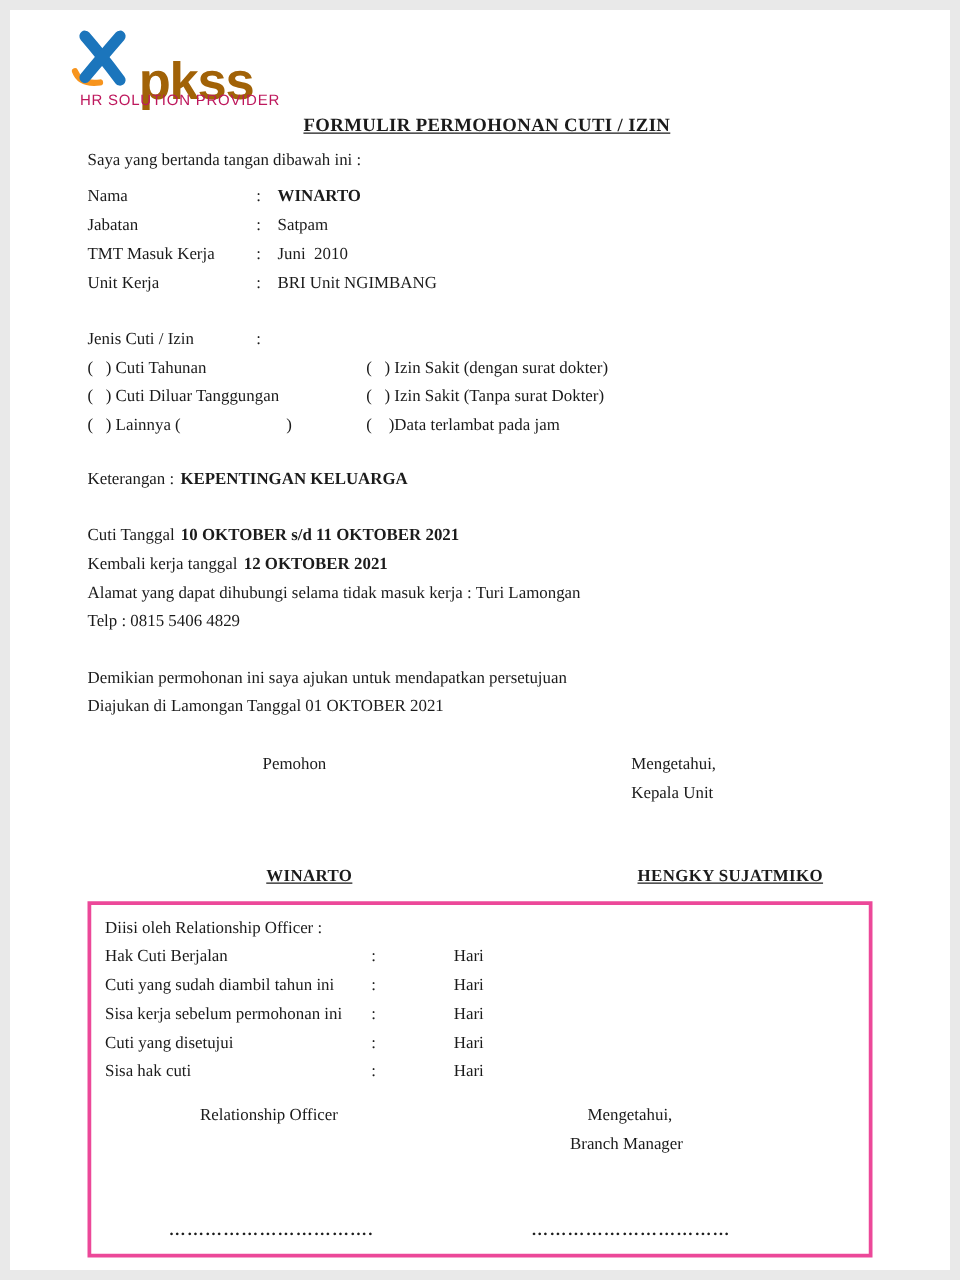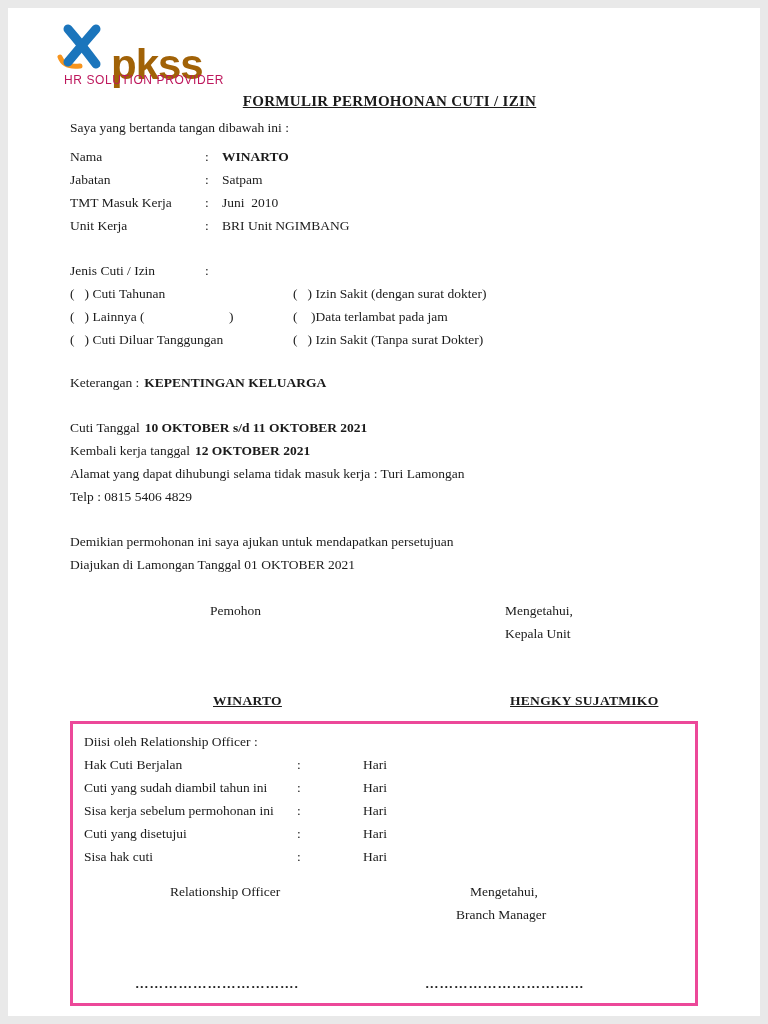--- a/index.html
+++ b/index.html
@@ -118,26 +118,26 @@
 
     <div class="line mt22">
       <span class="id-label">Jenis Cuti / Izin</span>
       <span class="id-colon">:</span>
     </div>
     <div class="line">
       <span class="opt-left">(   ) Cuti Tahunan</span>
       <span class="opt-right">(   ) Izin Sakit (dengan surat dokter)</span>
     </div>
     <div class="line">
+      <span class="opt-left">(   ) Cuti Diluar Tanggungan</span>
+      <span class="opt-right">(   ) Izin Sakit (Tanpa surat Dokter)</span>
+    </div>
+    <div class="line">
       <span class="opt-left">(   ) Lainnya (                         )</span>
       <span class="opt-right">(    )Data terlambat pada jam</span>
-    </div>
-    <div class="line">
-      <span class="opt-left">(   ) Cuti Diluar Tanggungan</span>
-      <span class="opt-right">(   ) Izin Sakit (Tanpa surat Dokter)</span>
     </div>
 
     <div class="line mt20">
       <span>Keterangan :</span>
       <span class="bold w-gap">KEPENTINGAN KELUARGA</span>
     </div>
 
     <div class="line mt22">
       <span>Cuti Tanggal</span>
       <span class="bold w-gap">10 OKTOBER s/d 11 OKTOBER 2021</span>
@@ -197,21 +197,21 @@
       <span class="ro-label">Cuti yang disetujui</span>
       <span class="ro-colon">:</span>
       <span class="ro-value">Hari</span>
     </div>
     <div class="ro-row">
       <span class="ro-label">Sisa hak cuti</span>
       <span class="ro-colon">:</span>
       <span class="ro-value">Hari</span>
     </div>
 
-    <span class="ro-abs" style="left:97px; top:156px">Relationship Officer</span>
+    <span class="ro-abs" style="left:87px; top:156px">Relationship Officer</span>
     <span class="ro-abs" style="left:397px; top:156px">Mengetahui,</span>
     <span class="ro-abs" style="left:383px; top:179px">Branch Manager</span>
 
     <span class="ro-abs dots" style="left:62px; top:248px">…………………………….</span>
     <span class="ro-abs dots" style="left:352px; top:248px">……………………………</span>
   </div>
 
 </div>
 
 </body></html>

